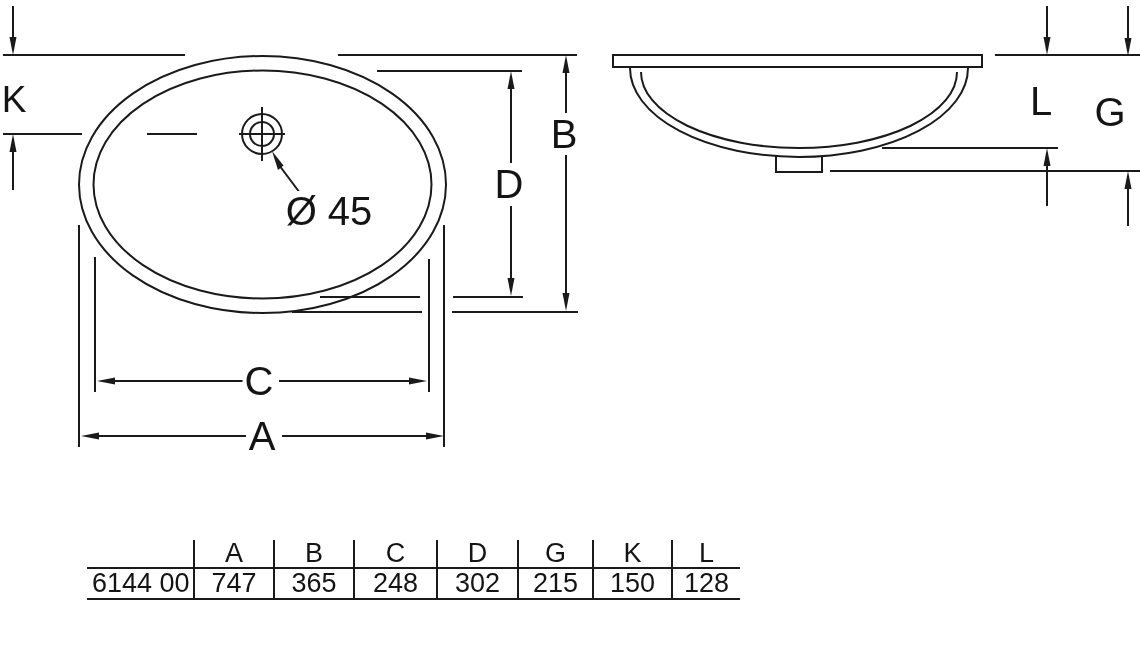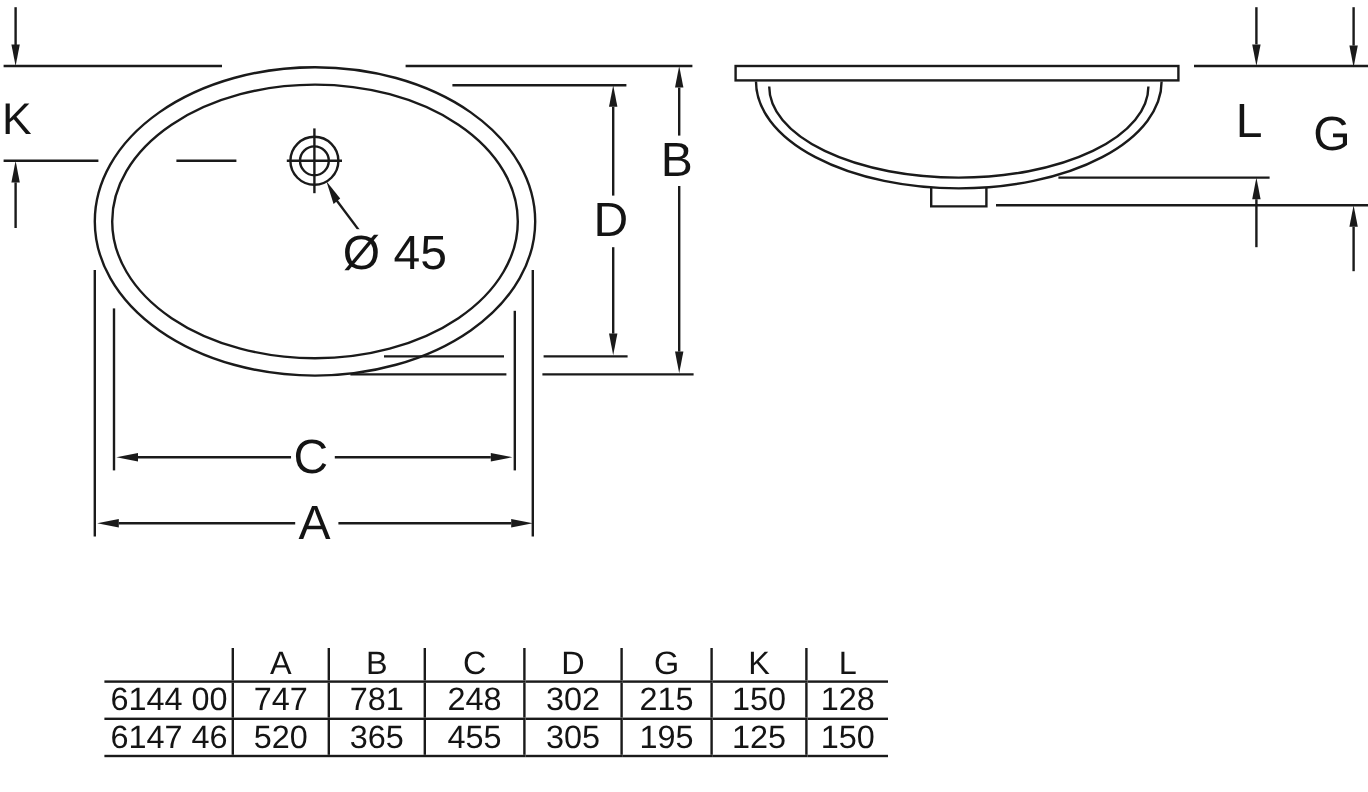--- a/index.html
+++ b/index.html
@@ -180,33 +180,23 @@
         <th>D</th>
         <th>G</th>
         <th>K</th>
         <th>L</th>
       </tr>
     </thead>
     <tbody>
       <tr>
         <td class="model">6144 00</td>
         <td>747</td>
-        <td>781</td>
+        <td>365</td>
         <td>248</td>
         <td>302</td>
         <td>215</td>
         <td>150</td>
         <td>128</td>
       </tr>
-      <tr>
-        <td class="model">6147 46</td>
-        <td>520</td>
-        <td>365</td>
-        <td>455</td>
-        <td>305</td>
-        <td>195</td>
-        <td>125</td>
-        <td>150</td>
-      </tr>
     </tbody>
   </table>
 
 </div>
 
 </body></html>

